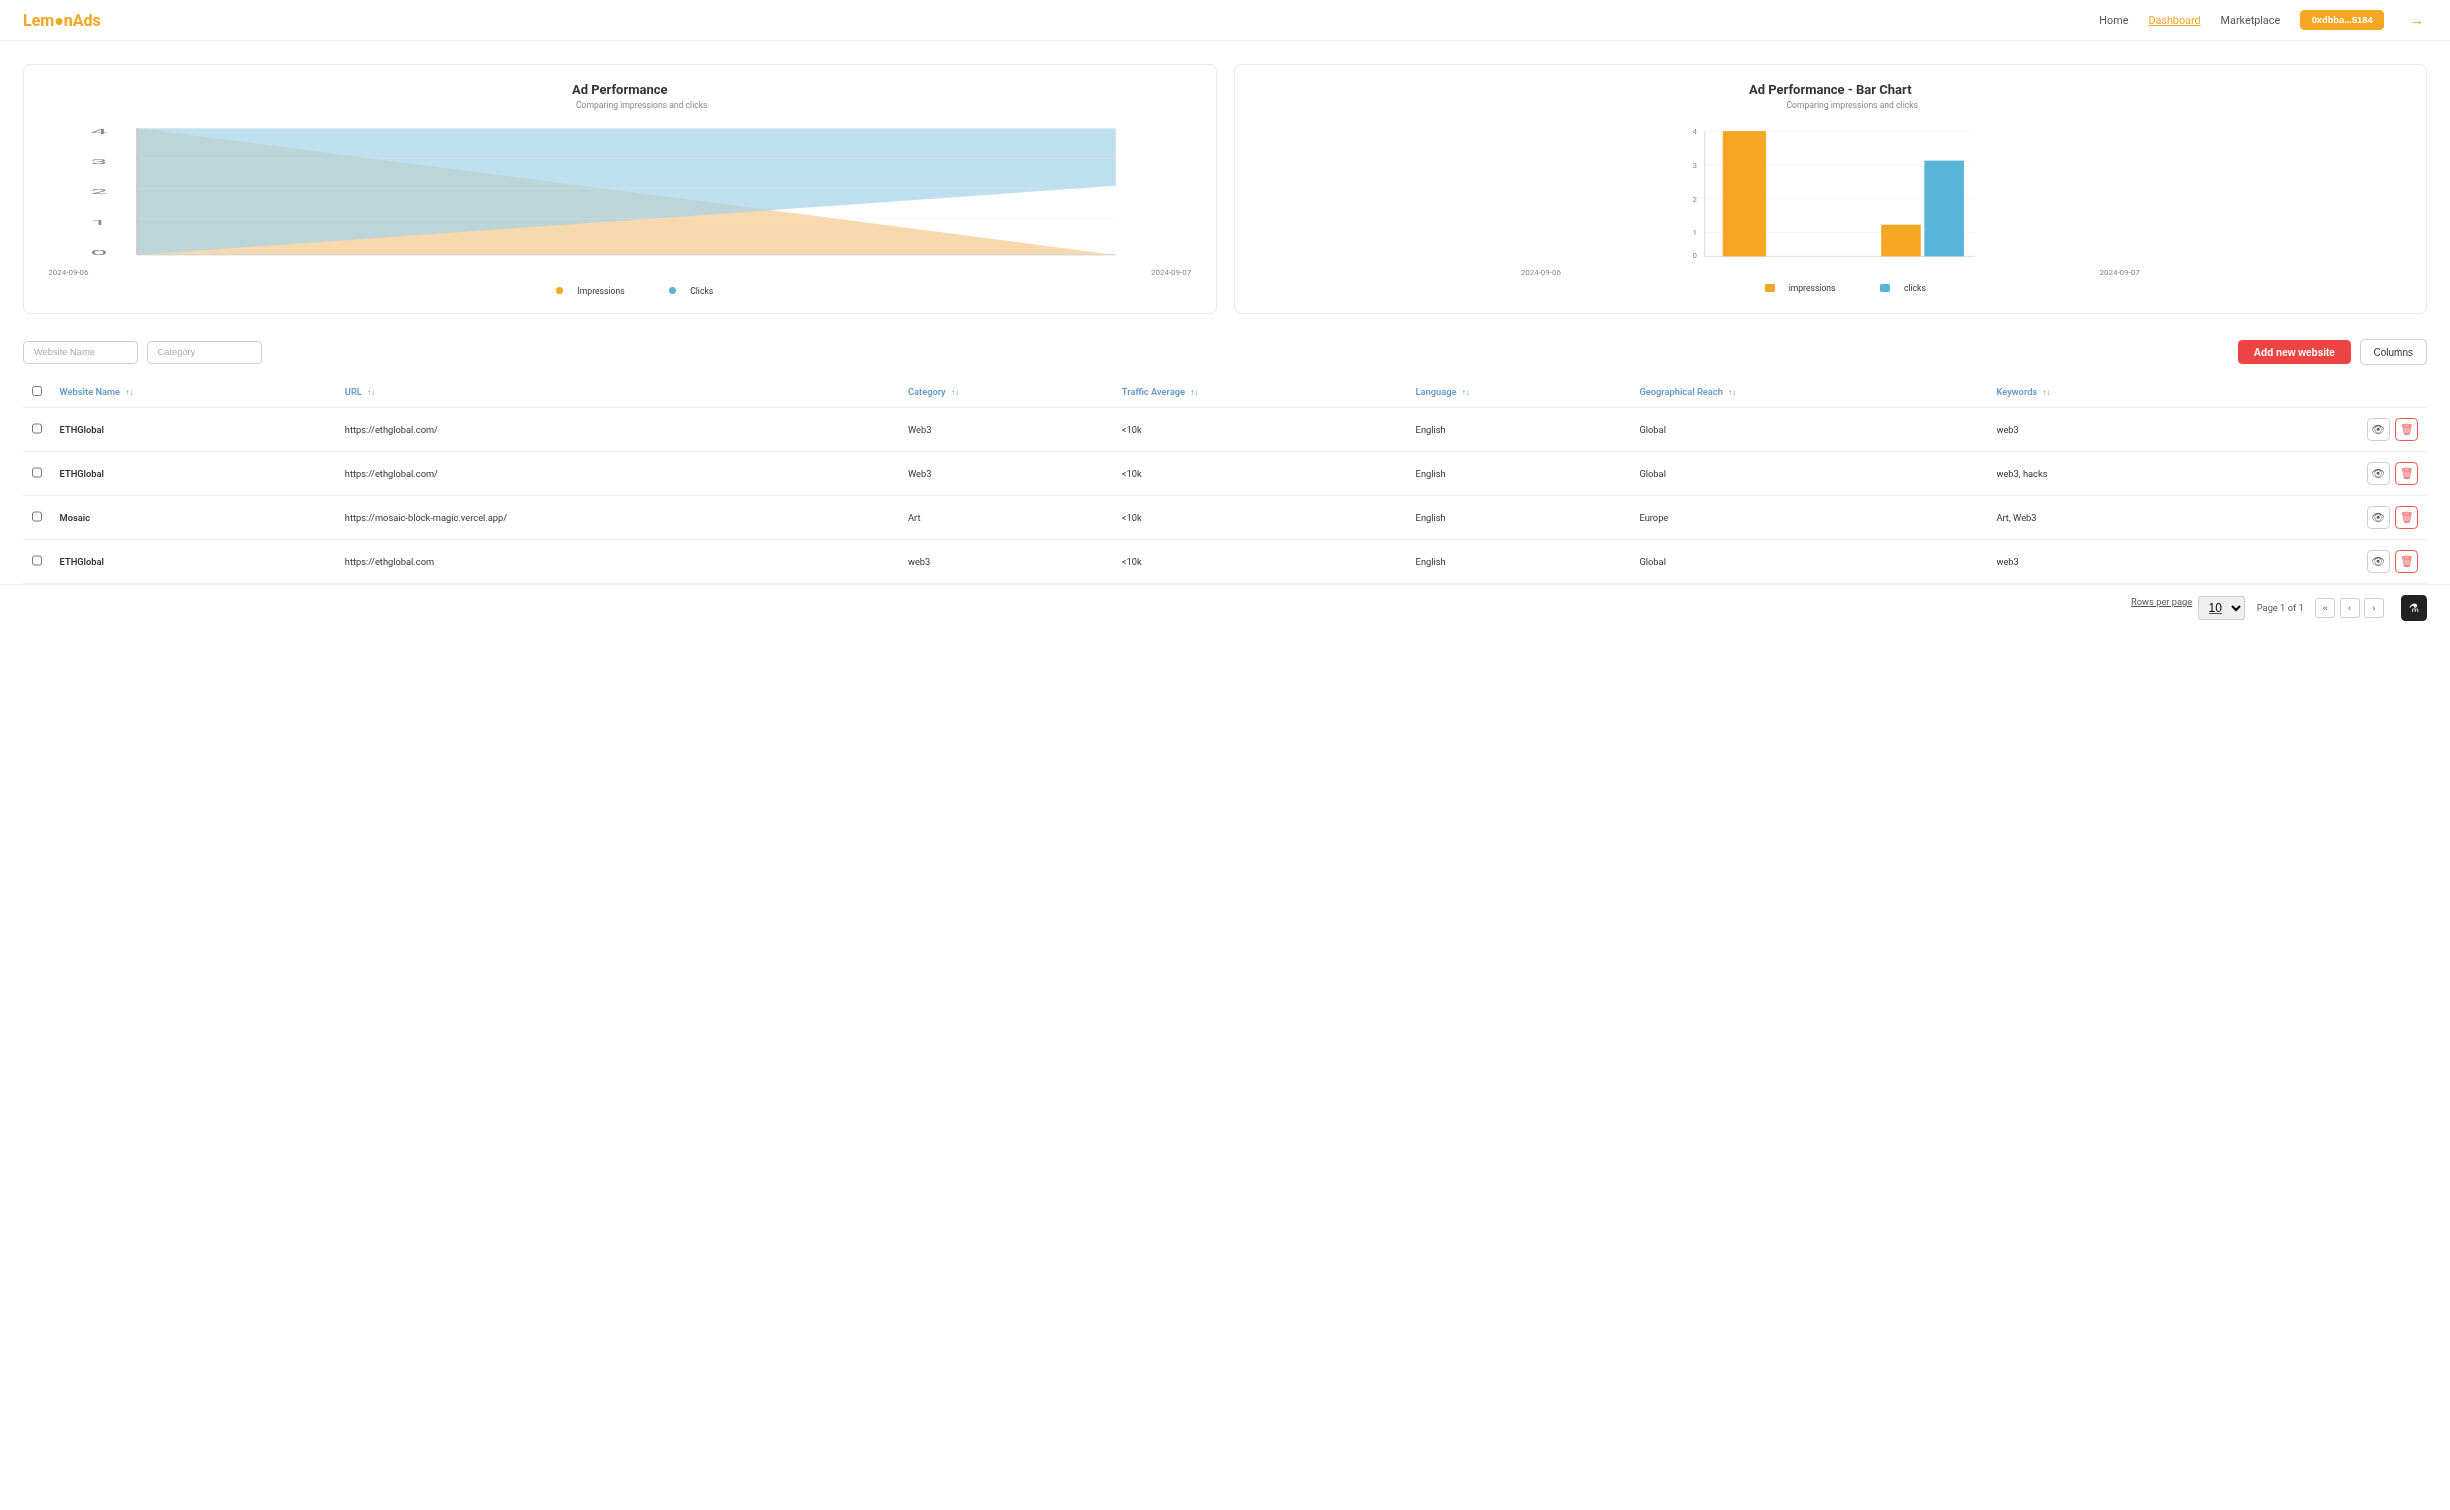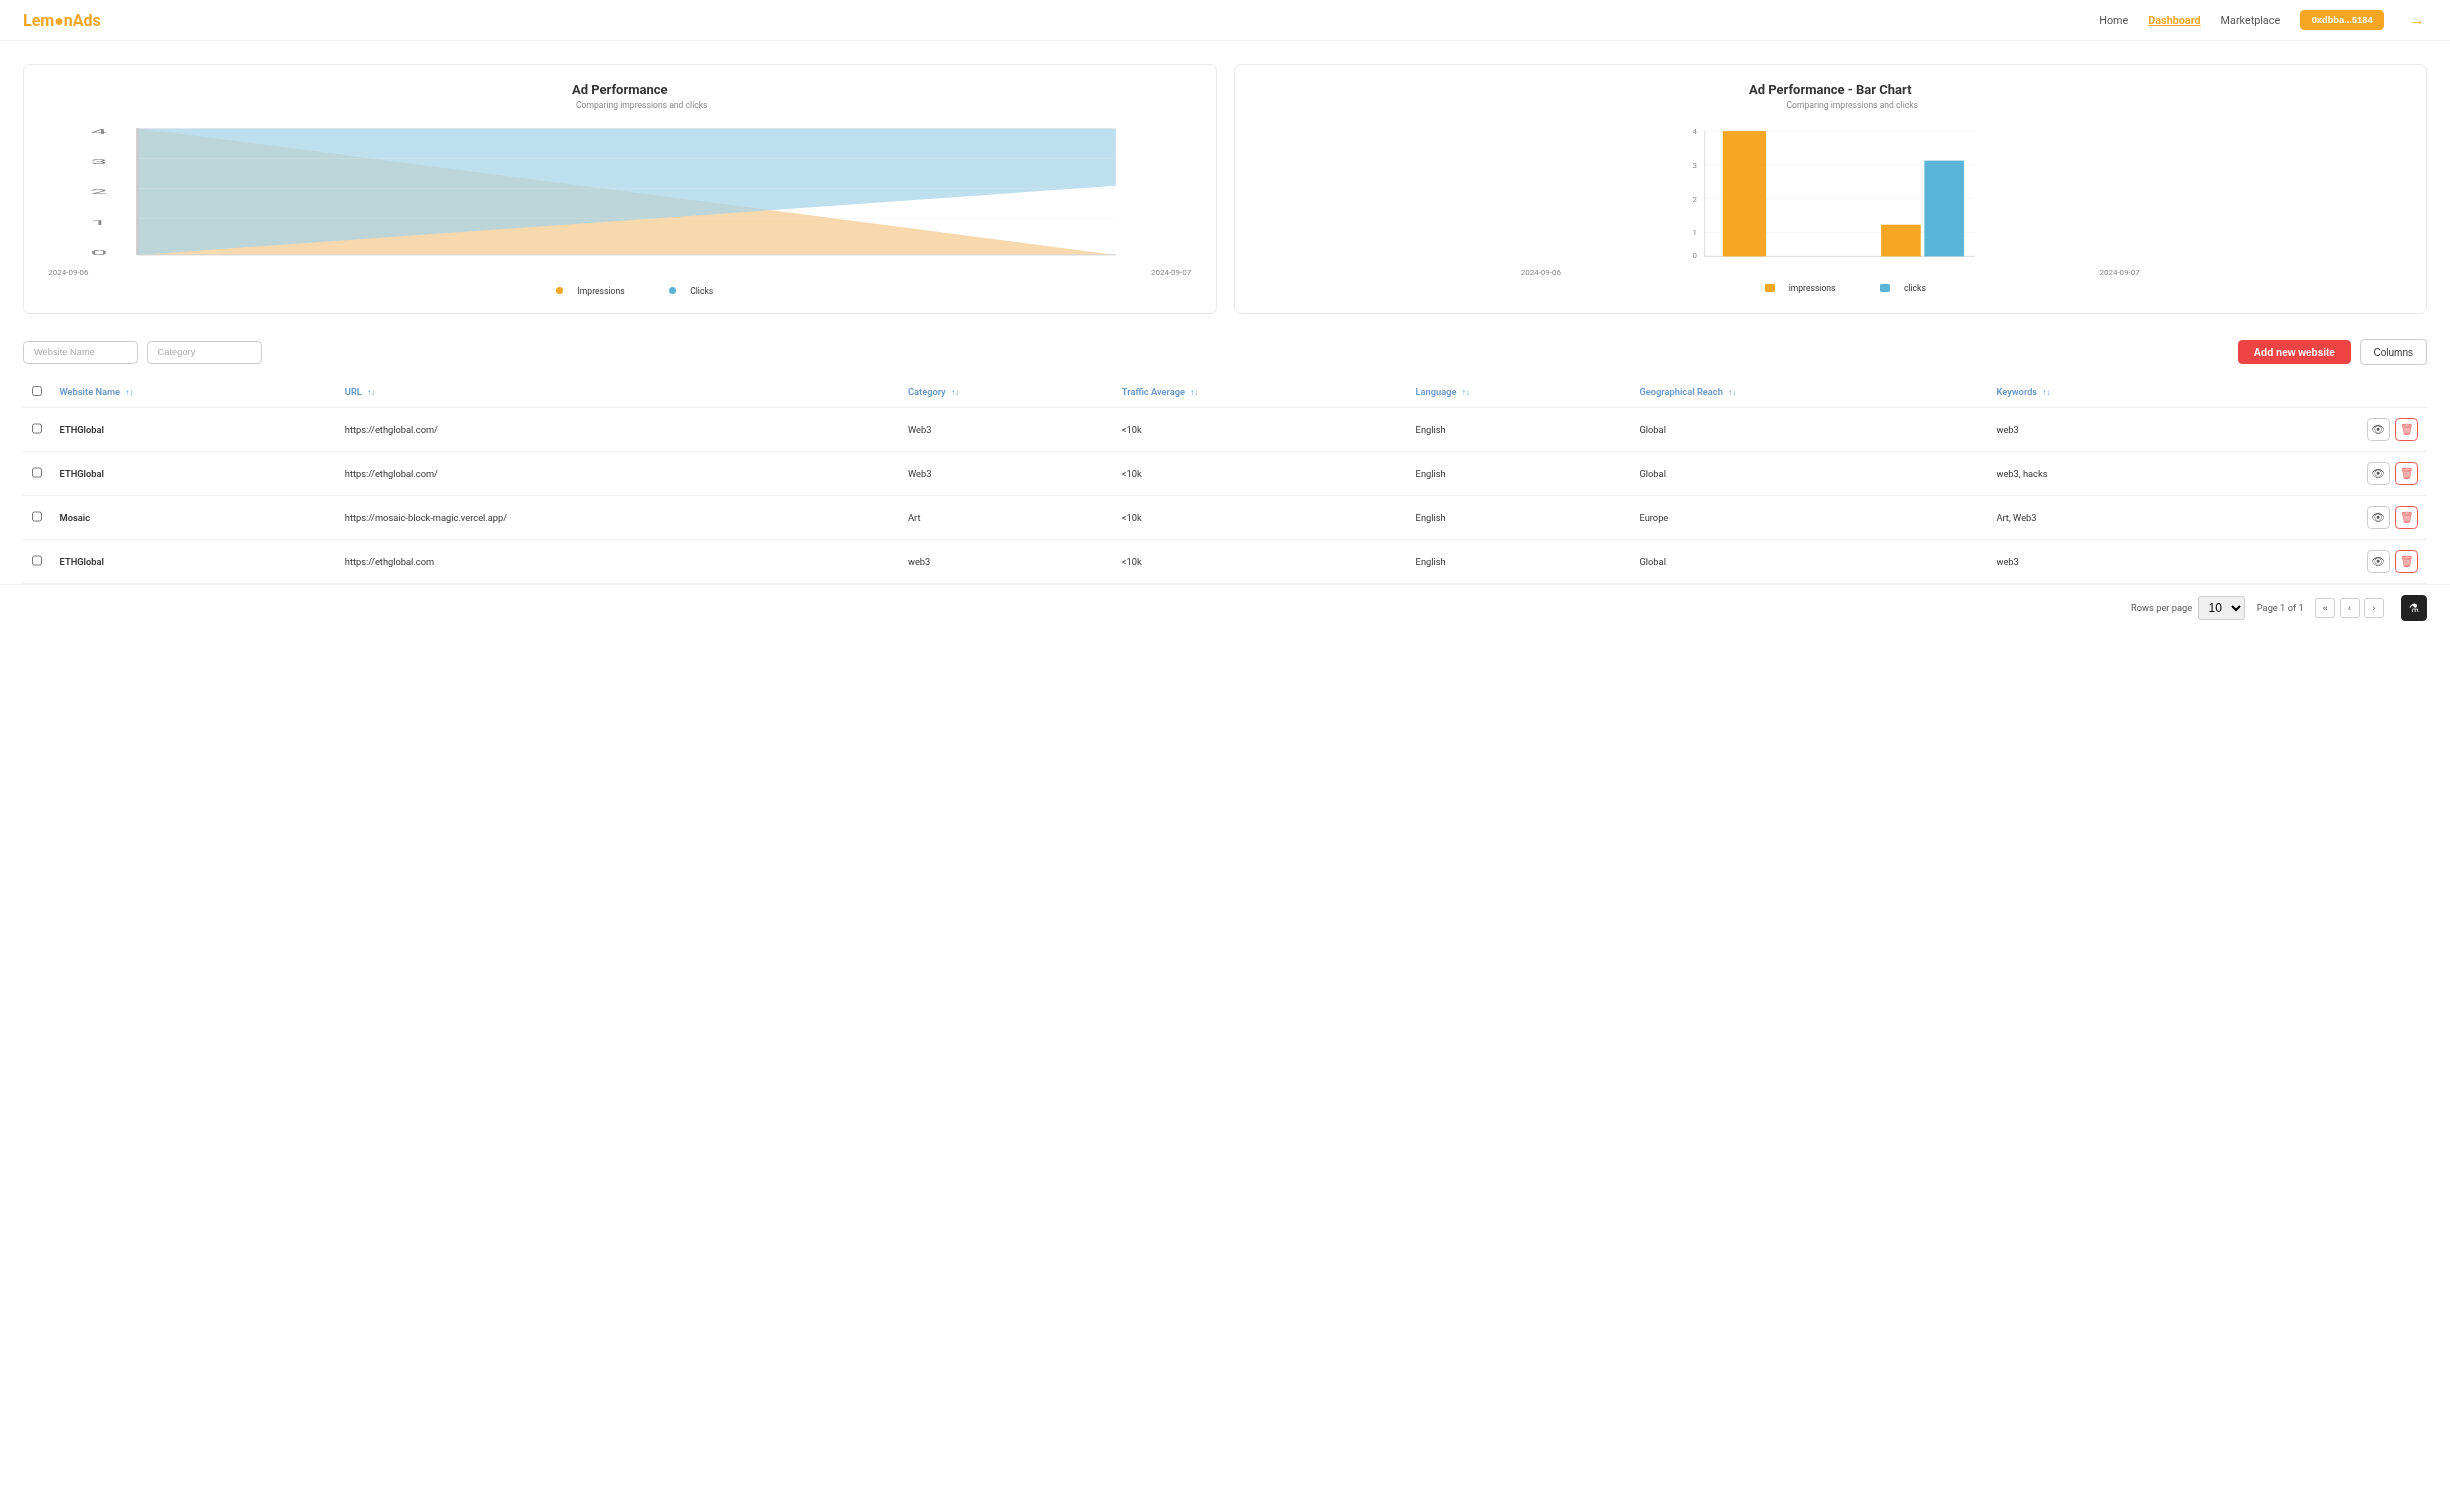--- a/index.html
+++ b/index.html
@@ -7,21 +7,21 @@
 
     
     .header {
       display: flex; align-items: center; justify-content: space-between;
       padding: 10px 23px; border-bottom: 0.7px solid #f0f0f0;
     }
     .logo { font-size: 16px; font-weight: 700; color: #f5a623; }
     .logo span { color: #333; }
     .nav { display: flex; align-items: center; gap: 20px; }
     .nav a { text-decoration: none; color: #555; font-size: 10.8px; }
-    .nav a.active { color: #f5a623; font-weight: 700; text-decoration: underline; text-align: center; }
+    .nav a.active { color: #f5a623; font-weight: 400; text-decoration: underline; text-align: center; }
     .nav a.marketplace { color: #555; }
     .wallet-btn {
       background: #f5a623; color: #fff; border: none; border-radius: 4.3px;
       padding: 5px 11.5px; font-size: 9.3px; font-weight: 600; cursor: pointer;
     }
     .logout-icon {
       width: 20px; height: 20px; display: flex; align-items: center; justify-content: center;
       color: #f5a623; font-size: 14.4px; cursor: pointer; margin-left: 2.9px;
     }
 
@@ -107,21 +107,21 @@
     .action-icon-btn.delete { border-color: #e55; color: #e55; }
     .action-icon-btn.view { color: #555; }
     input[type="checkbox"] { width: 10.8px; height: 10.8px; cursor: pointer; }
 
     
     .pagination-row {
       display: flex; align-items: center; justify-content: flex-end;
       padding: 10px 23px; gap: 11.5px; font-size: 9.3px; color: #555;
       border-top: 0.7px solid #f0f0f0;
     }
-    .rows-per-page { display: flex; align-items: center; gap: 5.7px; }
+    .rows-per-page { display: flex; align-items: flex-start; gap: 5.7px; text-decoration: underline; }
     .rows-select {
       border: 0.7px solid #ccc; border-radius: 2.9px; padding: 2.9px 5.7px;
       font-size: 12px; cursor: pointer;
     }
     .page-nav { display: flex; align-items: center; gap: 4.3px; }
     .page-nav-btn {
       border: 0.7px solid #ccc; border-radius: 2.9px; background: #fff;
       width: 20px; height: 20px; display: flex; align-items: center; justify-content: center;
       cursor: pointer; font-size: 9.3px; color: #555;
     }

